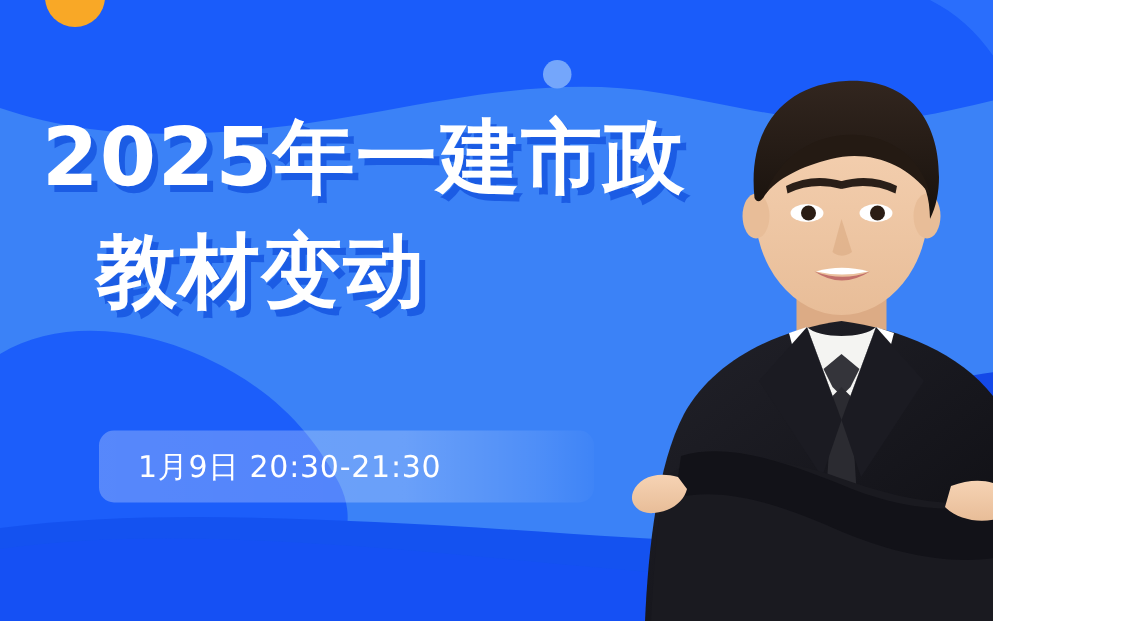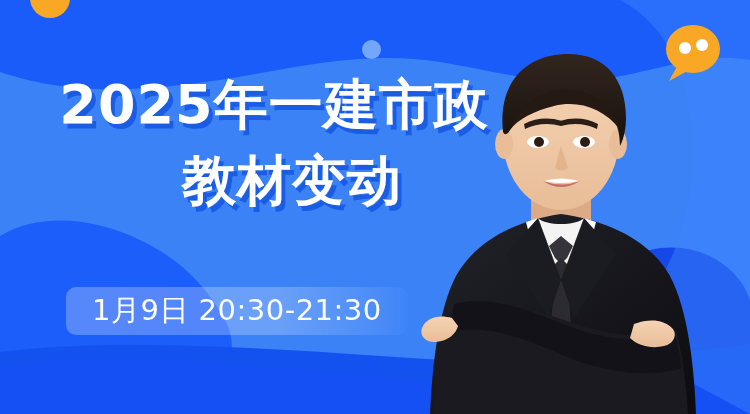--- a/index.html
+++ b/index.html
@@ -7,25 +7,24 @@
     margin: 0;
     padding: 0;
     background: #ffffff;
   }
   body {
     font-family: "Liberation Sans", "DejaVu Sans", sans-serif;
   }
 
   .banner {
     position: relative;
-    width: 750px;
+    width: 662px;
     height: 414px;
     overflow: hidden;
     background: #2f7bff;
-    text-align: center;
   }
 
   
   .bg-base {
     position: absolute;
     inset: 0;
     background: #3b82f7;
   }
   .bg-svg {
     position: absolute;
@@ -105,21 +104,21 @@
                 rgba(255,255,255,0.10) 88%,
                 rgba(255,255,255,0.02) 100%);
     display: flex;
     align-items: center;
     padding: 0 26px;
     box-sizing: border-box;
     z-index: 6;
   }
   .datetime-text {
     color: #ffffff;
-    font-size: 29px;
+    font-size: 20px;
     font-weight: 400;
     letter-spacing: 0.5px;
     white-space: nowrap;
     font-family: "DejaVu Sans", "Liberation Sans", sans-serif;
   }
 
   
   .presenter {
     position: absolute;
     left: 398px;

